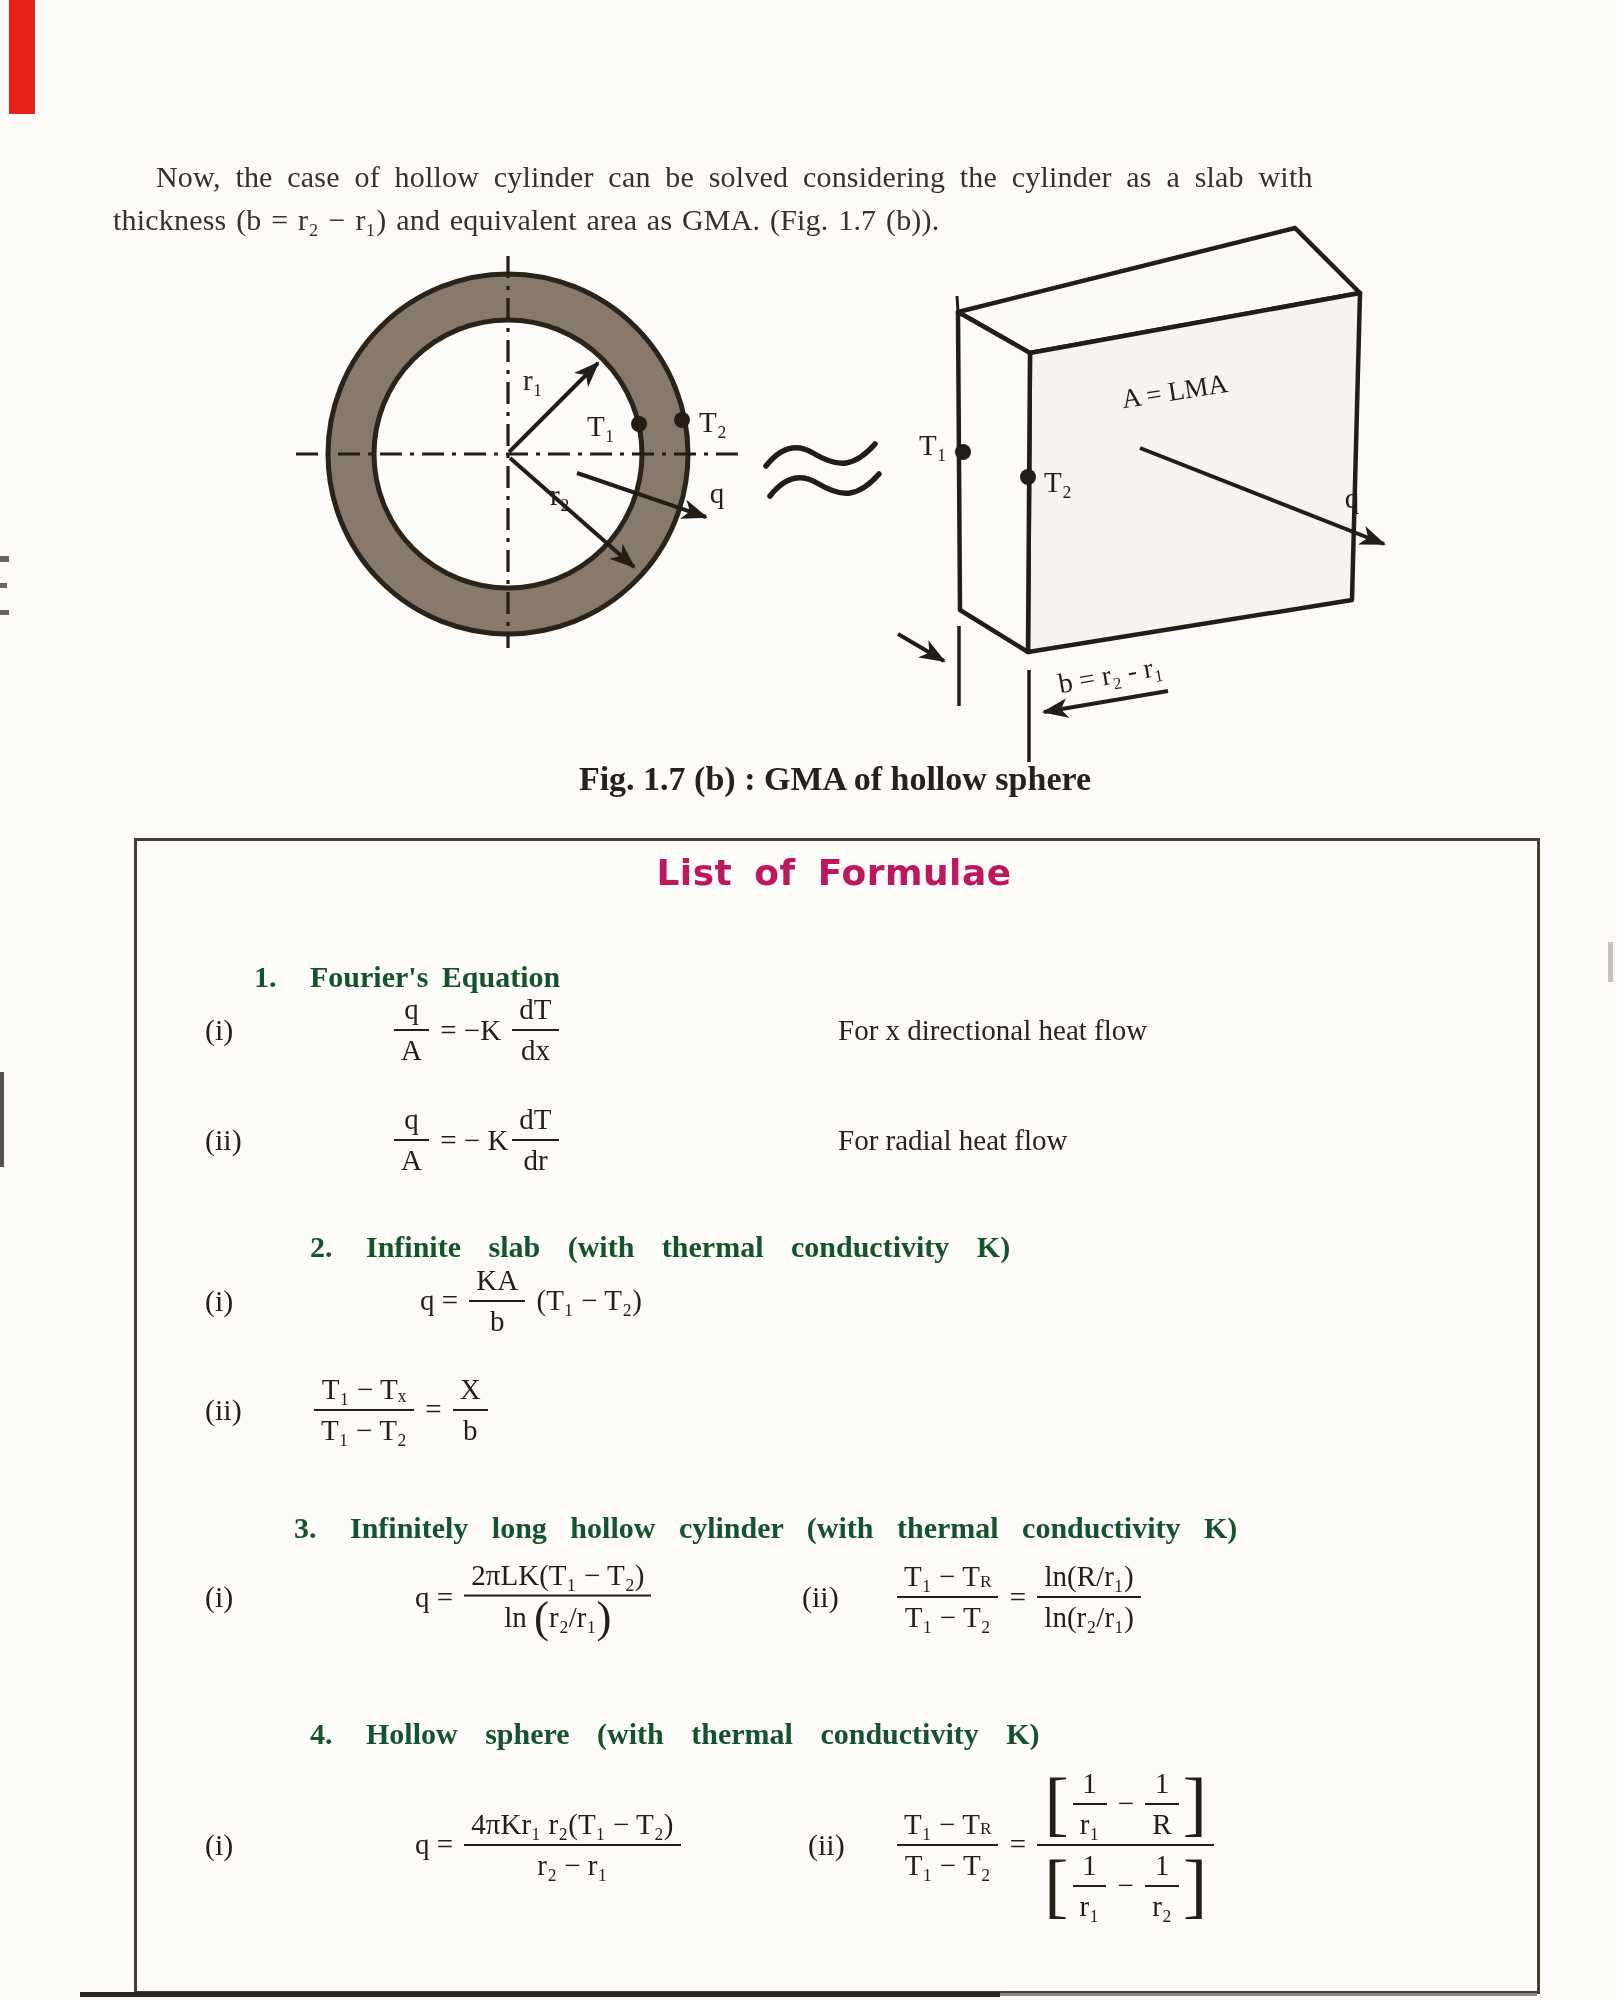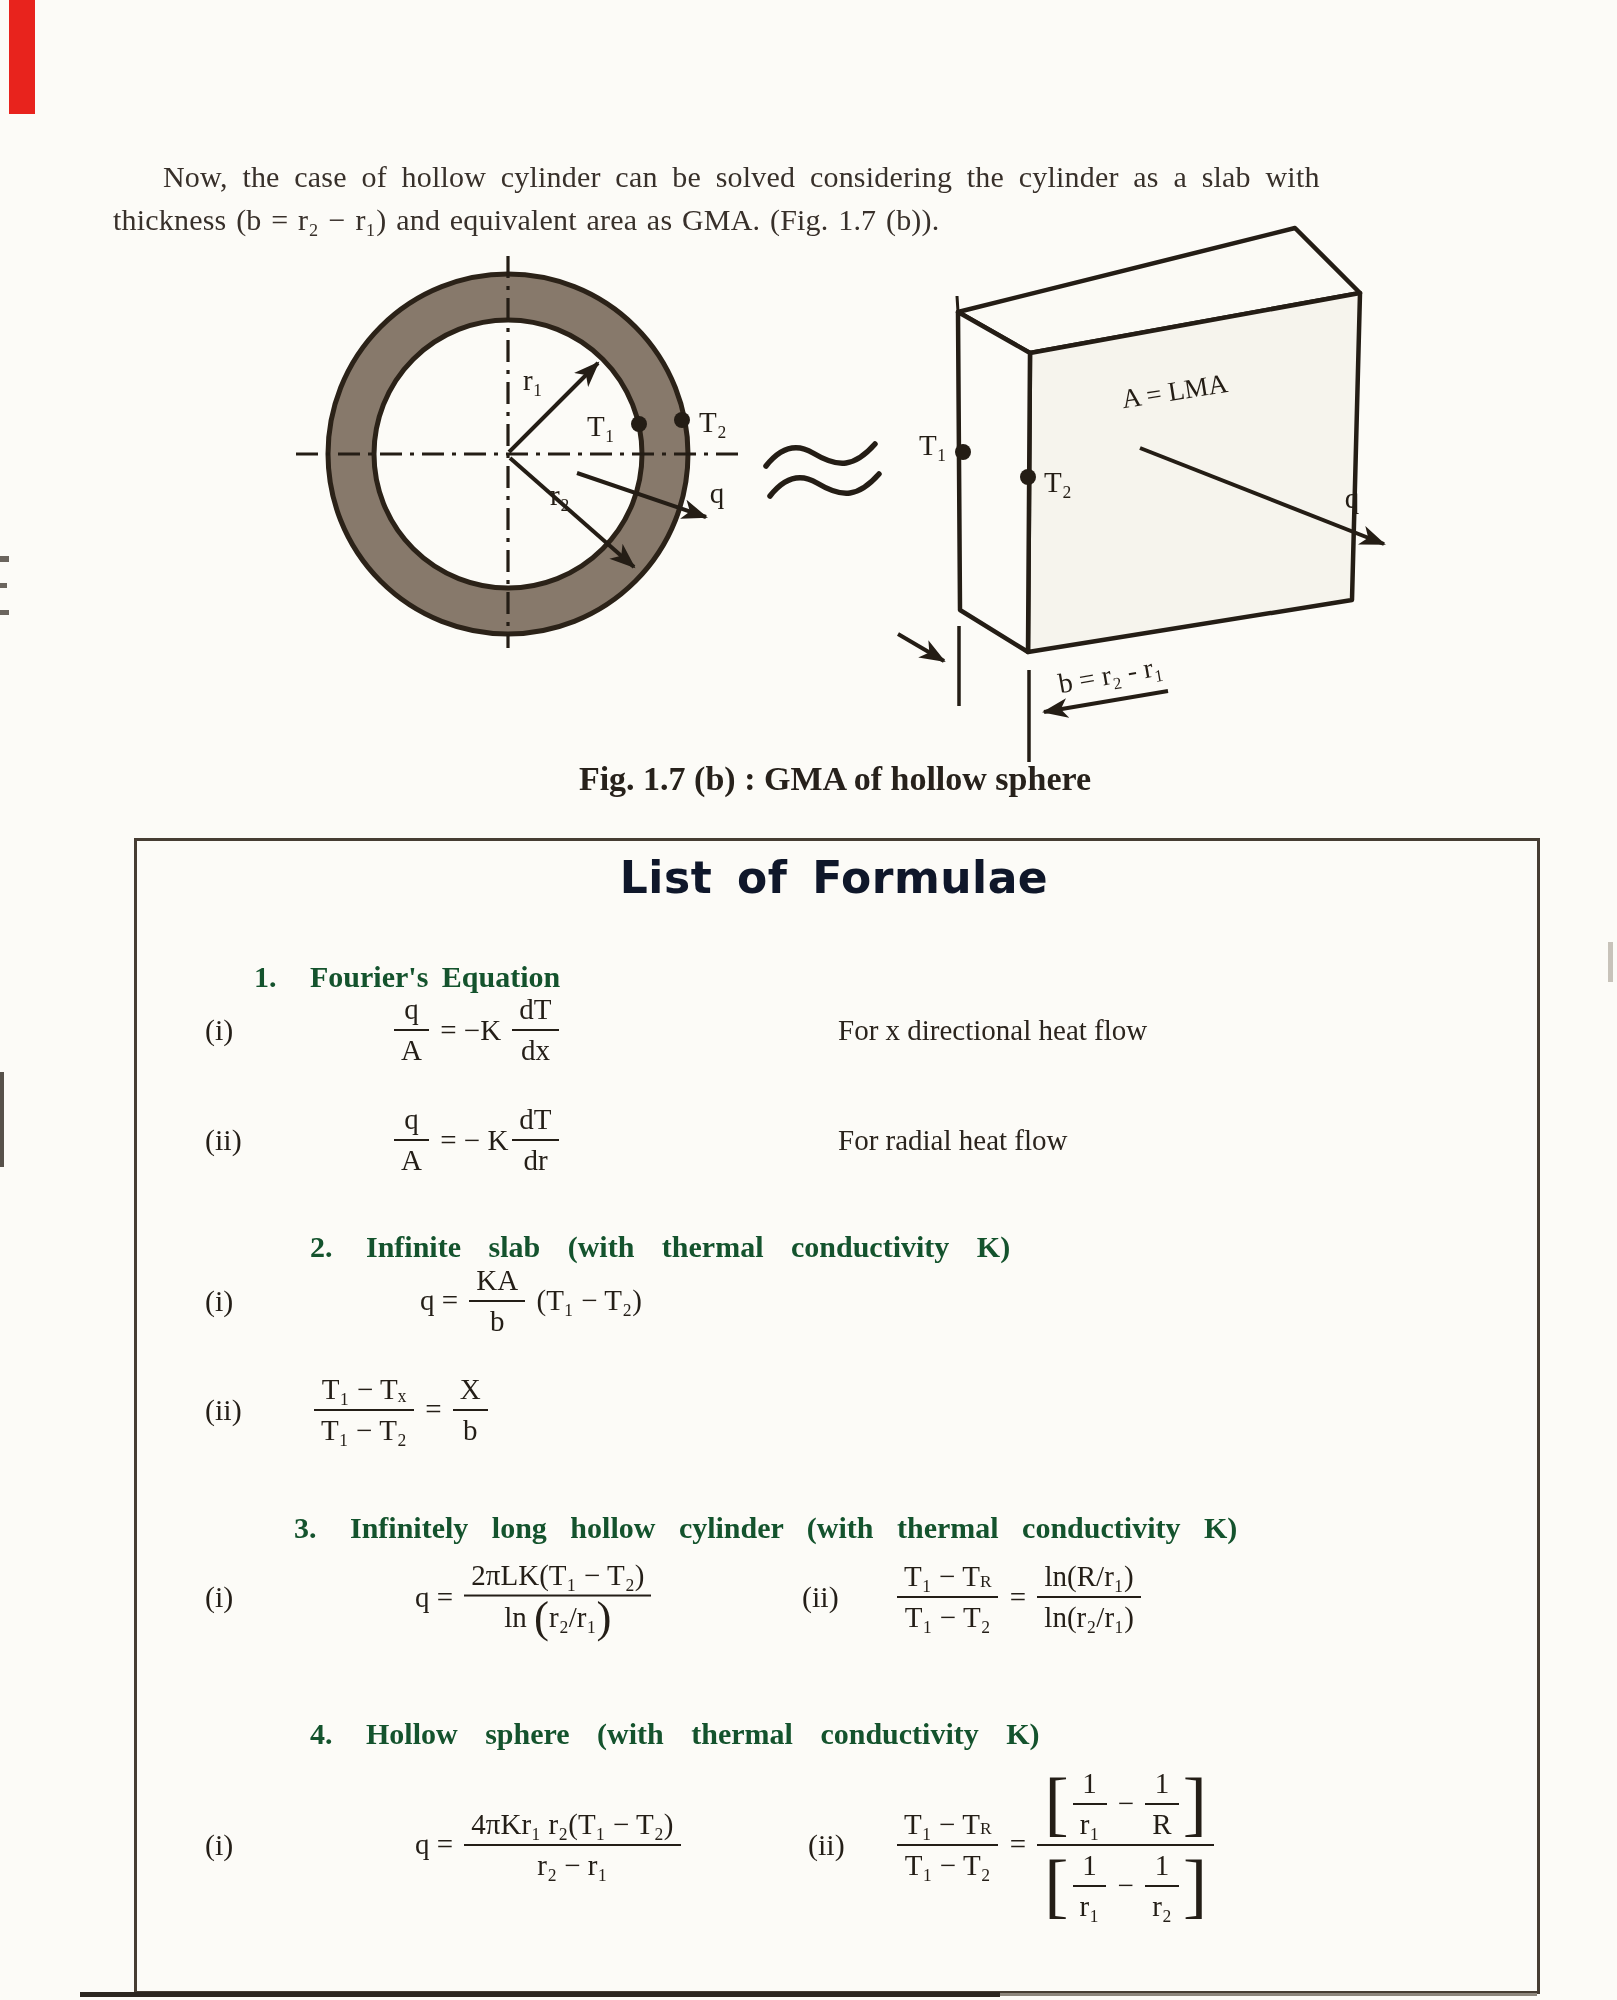--- a/index.html
+++ b/index.html
@@ -9,21 +9,21 @@
   
   .para{position:absolute;font-size:30px;color:#38302a;letter-spacing:.2px;white-space:nowrap;}
   
   .caption{position:absolute;left:300px;top:760px;width:1070px;text-align:center;
            font-size:34px;font-weight:bold;color:#27211b;}
   
   .fbox{position:absolute;left:134px;top:838px;width:1400px;height:1150px;
         border:3px solid #463d33;background:transparent;}
   .ftitle{position:absolute;left:134px;top:852px;width:1400px;text-align:center;
           font-family:"DejaVu Sans","Liberation Sans",sans-serif;font-weight:bold;
-          font-size:44px;letter-spacing:.5px;word-spacing:9px;color:#0f172a;}
+          font-size:36px;letter-spacing:.5px;word-spacing:9px;color:#be185d;}
   .shead{position:absolute;left:200px;font-weight:bold;font-size:30px;color:#14532d;white-space:pre;}
   .shead .snum{display:inline-block;width:56px;}
   .ws1{word-spacing:6px;} .ws2{word-spacing:20px;} .ws3{word-spacing:16px;}
   .frow{position:absolute;left:0;width:1617px;}
   .rlabel,.rlabel2,.req,.req2,.rcomment{position:absolute;top:50%;transform:translateY(-50%);}
   .rlabel{left:205px;font-size:30px;color:#241e17;}
   .rlabel2{left:802px;font-size:30px;color:#241e17;}
   .rcomment{left:838px;font-size:29px;color:#2b241d;white-space:nowrap;}
   
   .eq{display:inline-flex;align-items:center;font-size:29px;color:#241e17;white-space:pre;}
@@ -40,21 +40,21 @@
   .redmark{position:absolute;left:9px;top:0;width:26px;height:114px;background:#e8231d;}
   svg text{font-family:"Liberation Serif",serif;fill:#241d15;}
 </style>
 </head>
 <body>
 
 <div id="page">
 
   <div class="redmark"></div>
 
-  <div class="para" style="left:113px;top:160px;text-indent:50px;word-spacing:7px;">Now, the case of hollow cylinder can be solved considering the cylinder as a slab with</div>
+  <div class="para" style="left:106px;top:160px;text-indent:50px;word-spacing:7px;">Now, the case of hollow cylinder can be solved considering the cylinder as a slab with</div>
   <div class="para" style="left:113px;top:203px;word-spacing:2px;">thickness (b = r₂ − r₁) and equivalent area as GMA. (Fig. 1.7 (b)).</div>
 
   <svg class="abs" style="left:220px;top:210px;" width="1250" height="570" viewBox="220 210 1250 570">
     <defs>
       <marker id="ah" markerUnits="userSpaceOnUse" markerWidth="30" markerHeight="22" refX="24" refY="11" orient="auto">
         <path d="M0,1 L26,11 L0,21 L7,11 Z" fill="#241d15"></path>
       </marker>
     </defs>
 
     <circle cx="508" cy="454" r="180" fill="#87796b" stroke="#2b2218" stroke-width="5"></circle>

